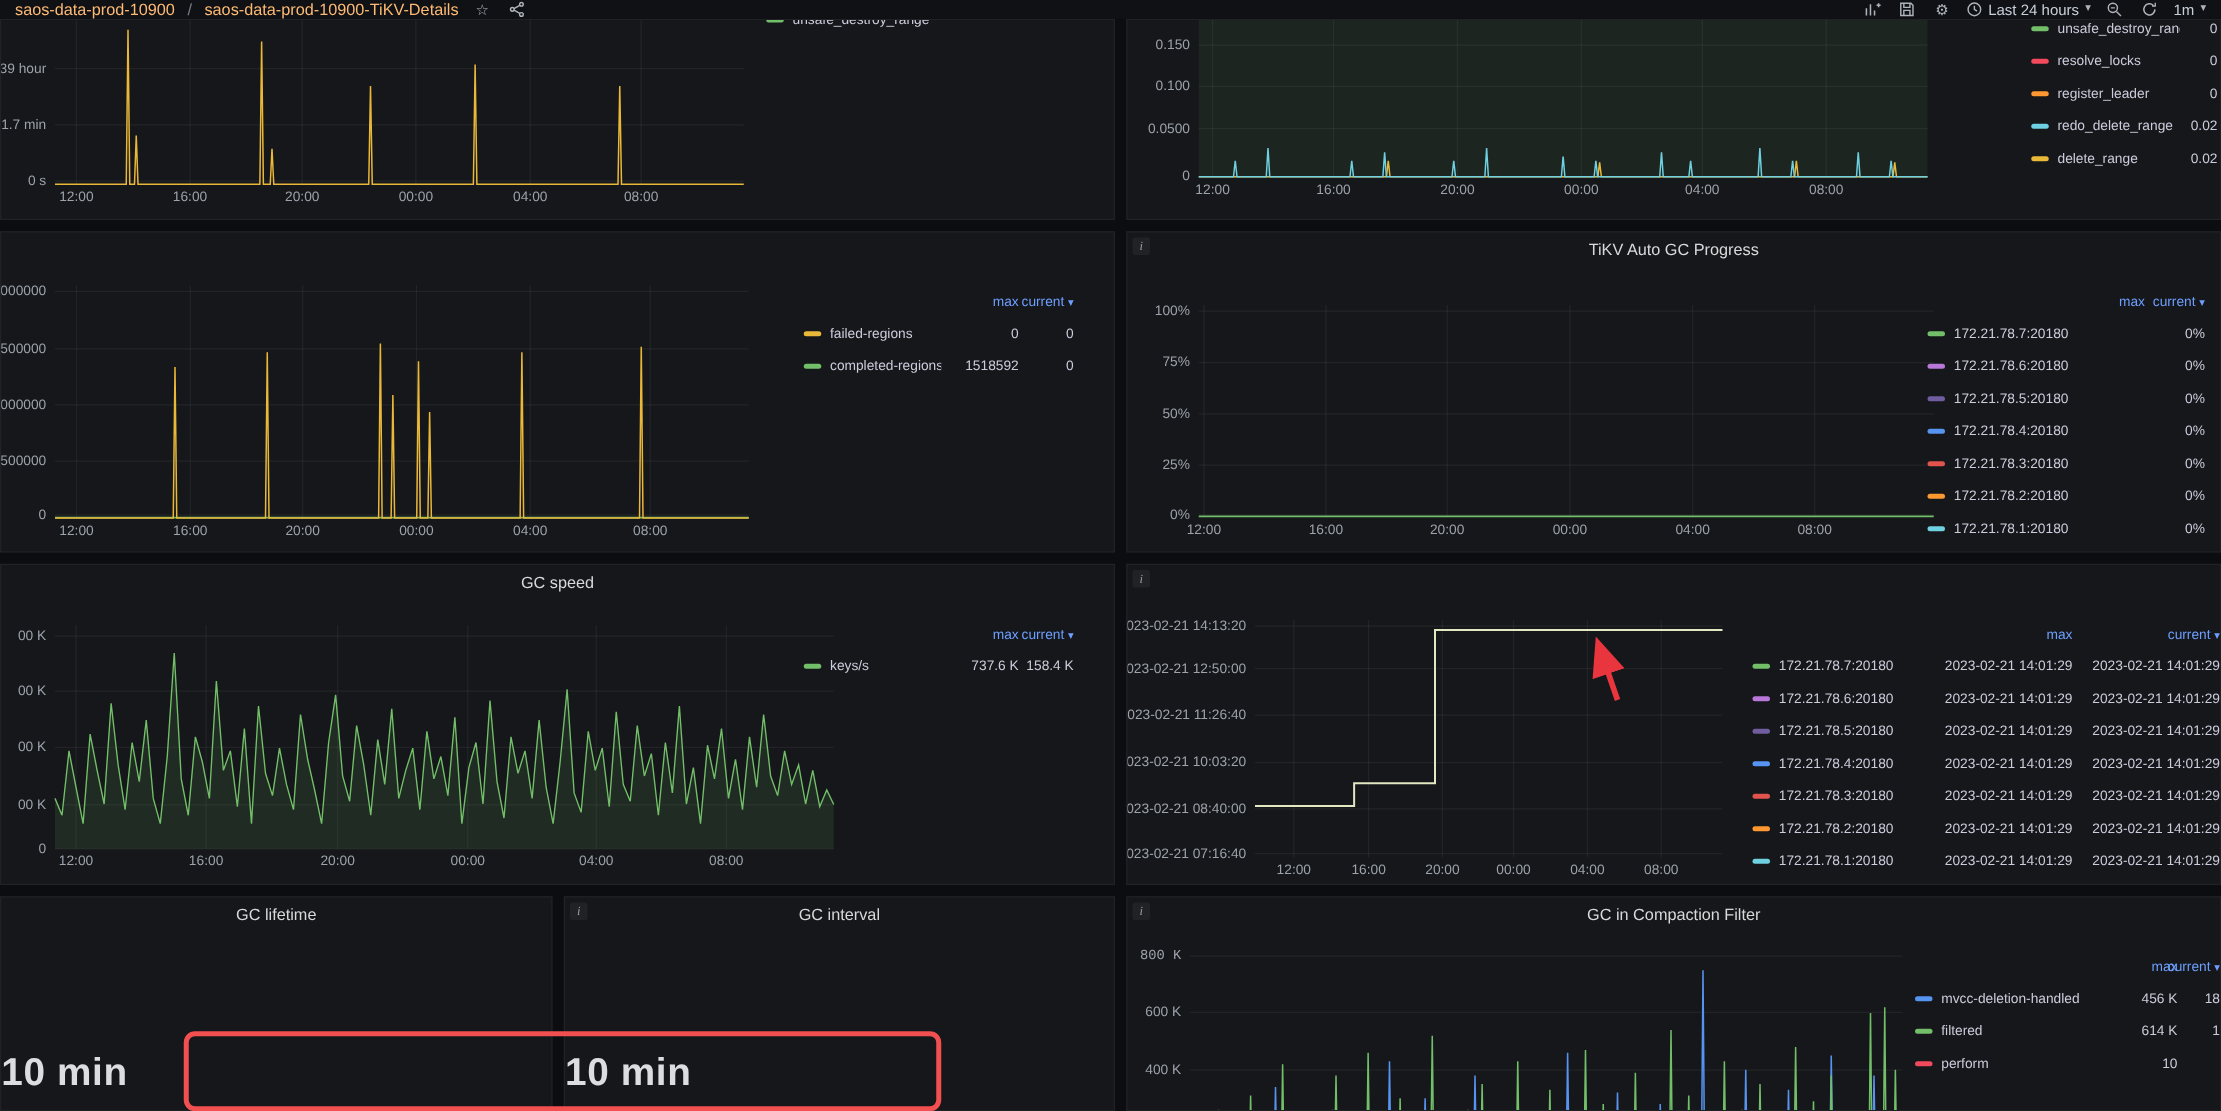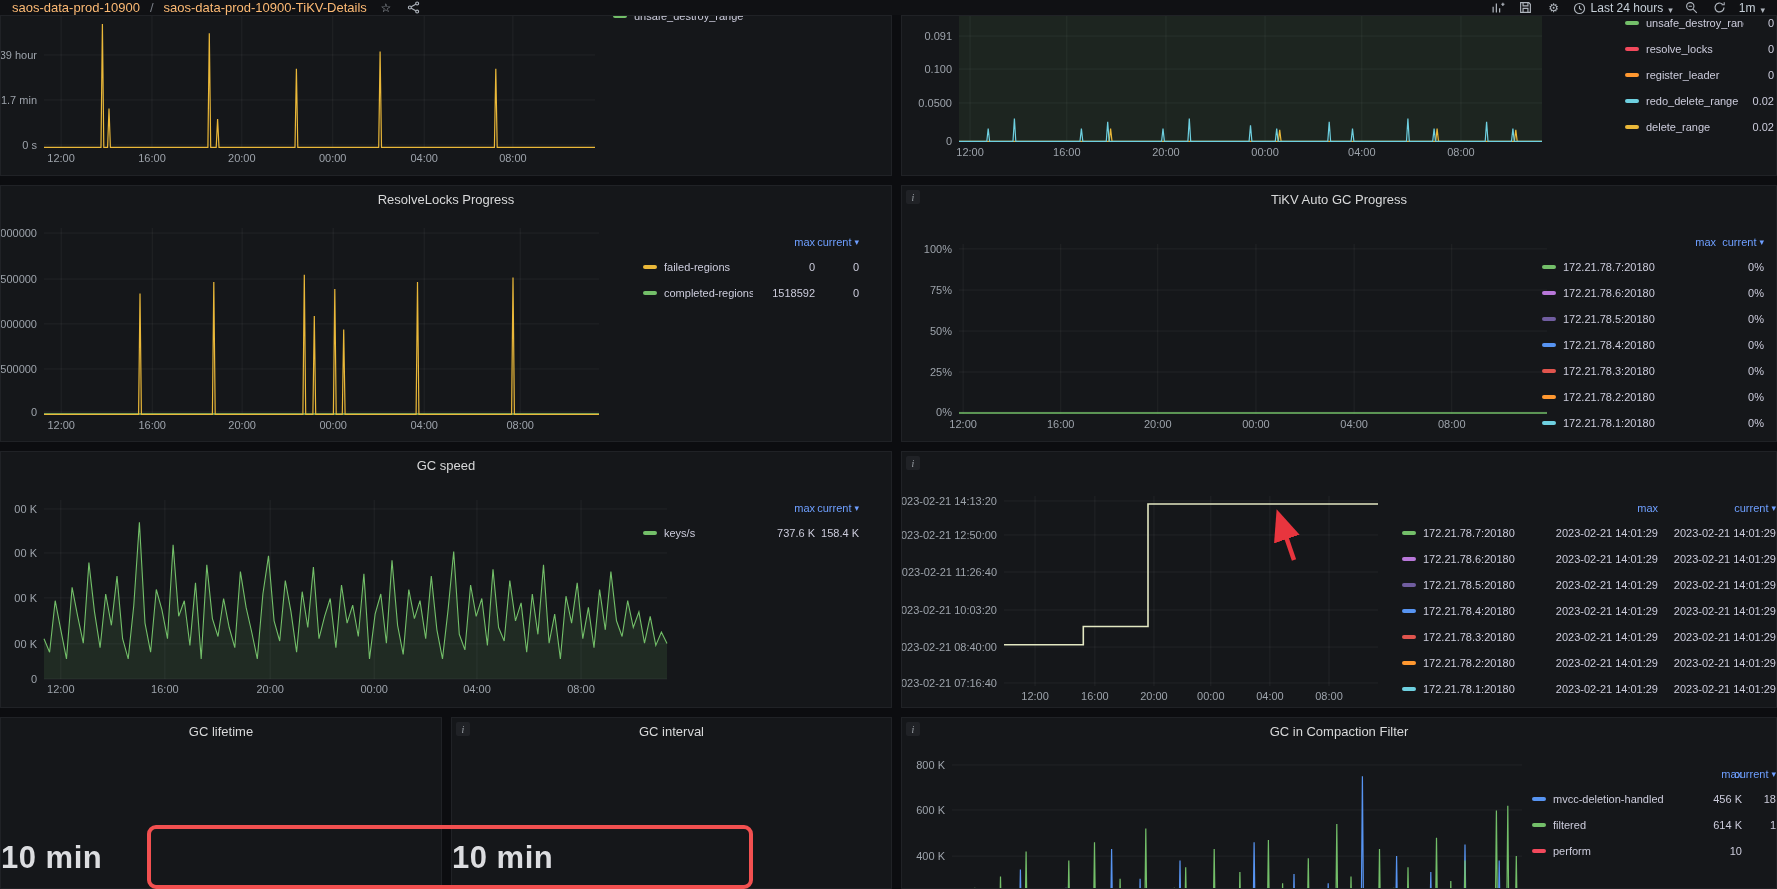--- a/index.html
+++ b/index.html
@@ -7,21 +7,21 @@
        font-family:"Liberation Sans",sans-serif;color:#ccccdc;}
   
   .nav{position:absolute;left:0;top:0;right:0;height:15px;background:#101114;
        display:flex;align-items:center;padding:0 12px;gap:10px;z-index:40;font-size:13px;}
   .crumb{color:#fdba74;white-space:nowrap;cursor:pointer;}
   .sep{color:#787d85;}
   .spacer{flex:1;}
   .nav-ic{width:18px;height:15px;display:inline-flex;align-items:center;justify-content:center;
           color:#aeb4bc;font-size:12px;cursor:pointer;}
   .nav-ic svg{display:block;}
-  .nav-group{display:inline-flex;align-items:flex-end;gap:5px;color:#c7d0d9;font-size:12px;
+  .nav-group{display:inline-flex;align-items:flex-start;gap:5px;color:#c7d0d9;font-size:12px;
              white-space:nowrap;cursor:pointer;}
   .caret{font-size:9px;color:#aeb4bc;}
   
   .panel{position:absolute;background:#15171a;border:1px solid #202226;box-sizing:border-box;overflow:hidden;}
   .ptitle{position:absolute;top:6px;left:0;right:0;text-align:center;font-size:13px;
           font-weight:500;color:#d8d9da;z-index:4;cursor:pointer;}
   .info-ic{position:absolute;top:4px;left:4px;width:14px;height:14px;background:#202226;
            border-radius:2px;color:#9aa0a6;font-size:10px;font-style:italic;
            font-family:"Liberation Serif",serif;display:flex;align-items:center;justify-content:center;z-index:6;}
   .plot{position:absolute;}
@@ -151,21 +151,21 @@
 </div>
 
 <div class="panel" style="left:901px;top:15px;width:876px;height:161px">
   <div class="plot" style="left:57px;top:0;width:583px;height:126px">
       <span class="tick tick-x" style="left: 11.077px;">12:00</span>
       <span class="tick tick-x" style="left: 107.855px;">16:00</span>
       <span class="tick tick-x" style="left: 206.965px;">20:00</span>
       <span class="tick tick-x" style="left: 306.075px;">00:00</span>
       <span class="tick tick-x" style="left: 402.853px;">04:00</span>
       <span class="tick tick-x" style="left: 501.963px;">08:00</span>
-      <span class="tick tick-y" style="top: 20.034px;">0.091</span>
+      <span class="tick tick-y" style="top: 20.034px;">0.150</span>
       <span class="tick tick-y" style="top: 53.046px;">0.100</span>
       <span class="tick tick-y" style="top: 86.94px;">0.0500</span>
       <span class="tick tick-y" style="top: 125.37px;">0</span>
       <svg width="583" height="126" class="chart-svg">
         <line x1="11.077" x2="11.077" y1="0" y2="126" stroke="rgba(255,255,255,0.055)"></line>
         <line x1="107.855" x2="107.855" y1="0" y2="126" stroke="rgba(255,255,255,0.055)"></line>
         <line x1="206.965" x2="206.965" y1="0" y2="126" stroke="rgba(255,255,255,0.055)"></line>
         <line x1="306.075" x2="306.075" y1="0" y2="126" stroke="rgba(255,255,255,0.055)"></line>
         <line x1="402.85299999999995" x2="402.85299999999995" y1="0" y2="126" stroke="rgba(255,255,255,0.055)"></line>
         <line x1="501.96299999999997" x2="501.96299999999997" y1="0" y2="126" stroke="rgba(255,255,255,0.055)"></line>
@@ -204,21 +204,20 @@
         <div class="lrow">
         <span class="dash" style="background: rgb(234, 184, 57);"></span>
         <span class="llabel">delete_range</span>
         <span class="lval cur">0.02</span>
       </div>
       </div>
   </div>
 </div>
 
 <div class="panel" style="left:0;top:185px;width:892px;height:257px">
-  <div class="ptitle">ResolveLocks Progress</div>
   <div class="plot" style="left:43px;top:42px;width:555px;height:187px">
       <span class="tick tick-x" style="left: 17.205px;">12:00</span>
       <span class="tick tick-x" style="left: 108.225px;">16:00</span>
       <span class="tick tick-x" style="left: 198.135px;">20:00</span>
       <span class="tick tick-x" style="left: 289.155px;">00:00</span>
       <span class="tick tick-x" style="left: 380.175px;">04:00</span>
       <span class="tick tick-x" style="left: 476.19px;">08:00</span>
       <span class="tick tick-y" style="top: 5.049px;">000000</span>
       <span class="tick tick-y" style="top: 51.051px;">500000</span>
       <span class="tick tick-y" style="top: 95.931px;">000000</span>
@@ -505,21 +504,21 @@
 <div class="panel" style="left:451px;top:717px;width:441px;height:172px">
   <span class="info-ic">i</span>
   <div class="ptitle">GC interval</div>
   <div class="stat">10 min</div>
 </div>
 
 <div class="panel" style="left:901px;top:717px;width:876px;height:172px">
   <span class="info-ic">i</span>
   <div class="ptitle">GC in Compaction Filter</div>
   <div class="plot" style="left:50px;top:40px;width:570px;height:189px">
-      <span class="tick tick-y" style="top: 6.993px;">800 K</span>
+      <span class="tick tick-y" style="top: 6.993px; font-family: Liberation Mono, monospace;">800 K</span>
       <span class="tick tick-y" style="top: 51.975px;">600 K</span>
       <span class="tick tick-y" style="top: 98.091px;">400 K</span>
       <svg width="570" height="189" class="chart-svg">
         <line x1="0" x2="570" y1="6.992999999999999" y2="6.992999999999999" stroke="rgba(255,255,255,0.055)"></line>
         <line x1="0" x2="570" y1="51.975" y2="51.975" stroke="rgba(255,255,255,0.055)"></line>
         <line x1="0" x2="570" y1="98.09100000000001" y2="98.09100000000001" stroke="rgba(255,255,255,0.055)"></line>
         <path d="M0 188.4 L27.1 188.4 L28.5 143.5 L29.9 188.4 L67.0 188.4 L68.4 111.6 L69.8 188.4 L112.6 188.4 L114.0 129.8 L115.4 188.4 L158.2 188.4 L159.6 91.1 L161.0 188.4 L186.7 188.4 L188.1 120.7 L189.5 188.4 L226.6 188.4 L228.0 102.5 L229.4 188.4 L266.5 188.4 L267.9 132.1 L269.3 188.4 L300.7 188.4 L302.1 84.3 L303.5 188.4 L340.6 188.4 L342.0 116.1 L343.4 188.4 L374.8 188.4 L376.2 125.2 L377.6 188.4 L409.0 188.4 L410.4 18.2 L411.8 188.4 L443.2 188.4 L444.6 97.9 L446.0 188.4 L477.4 188.4 L478.8 113.9 L480.2 188.4 L511.6 188.4 L513.0 86.5 L514.4 188.4 L545.8 188.4 L547.2 102.5 L548.6 188.4 L570 188.4" stroke="#5794f2" fill="none" stroke-width="1.2"></path>
         <path d="M0 188.4 L7.1 188.4 L8.5 161.7 L9.9 188.4 L21.4 188.4 L22.8 129.8 L24.2 188.4 L32.8 188.4 L34.2 168.5 L35.6 188.4 L47.1 188.4 L48.5 118.4 L49.9 188.4 L61.3 188.4 L62.7 148.0 L64.1 188.4 L72.7 188.4 L74.1 93.4 L75.5 188.4 L86.9 188.4 L88.3 134.3 L89.8 188.4 L101.2 188.4 L102.6 157.1 L104.0 188.4 L115.4 188.4 L116.8 102.5 L118.3 188.4 L126.8 188.4 L128.3 143.5 L129.7 188.4 L141.1 188.4 L142.5 84.3 L143.9 188.4 L152.5 188.4 L153.9 152.6 L155.3 188.4 L166.7 188.4 L168.1 120.7 L169.5 188.4 L181.0 188.4 L182.4 138.9 L183.8 188.4 L192.4 188.4 L193.8 70.6 L195.2 188.4 L206.6 188.4 L208.0 148.0 L209.4 188.4 L220.9 188.4 L222.3 129.8 L223.7 188.4 L232.3 188.4 L233.7 109.3 L235.1 188.4 L246.5 188.4 L247.9 154.8 L249.3 188.4 L260.8 188.4 L262.2 91.1 L263.6 188.4 L272.2 188.4 L273.6 134.3 L275.0 188.4 L286.5 188.4 L287.9 113.9 L289.3 188.4 L300.7 188.4 L302.1 145.7 L303.5 188.4 L315.0 188.4 L316.4 82.0 L317.8 188.4 L329.2 188.4 L330.6 125.2 L332.0 188.4 L340.6 188.4 L342.0 150.3 L343.4 188.4 L354.9 188.4 L356.3 100.2 L357.6 188.4 L369.1 188.4 L370.5 136.6 L371.9 188.4 L383.4 188.4 L384.8 66.0 L386.1 188.4 L397.6 188.4 L399.0 118.4 L400.4 188.4 L411.9 188.4 L413.3 143.5 L414.6 188.4 L426.1 188.4 L427.5 91.1 L428.9 188.4 L440.4 188.4 L441.8 129.8 L443.1 188.4 L454.6 188.4 L456.0 109.3 L457.4 188.4 L468.9 188.4 L470.3 148.0 L471.6 188.4 L483.1 188.4 L484.5 79.7 L485.9 188.4 L497.4 188.4 L498.8 123.0 L500.1 188.4 L511.6 188.4 L513.0 102.5 L514.4 188.4 L525.9 188.4 L527.3 141.2 L528.6 188.4 L543.0 188.4 L544.4 52.4 L545.8 188.4 L554.4 188.4 L555.8 47.8 L557.1 188.4 L562.9 188.4 L564.3 97.9 L565.7 188.4 L570 188.4" stroke="#73bf69" fill="none" stroke-width="1.2"></path>
       </svg>
     </div>

